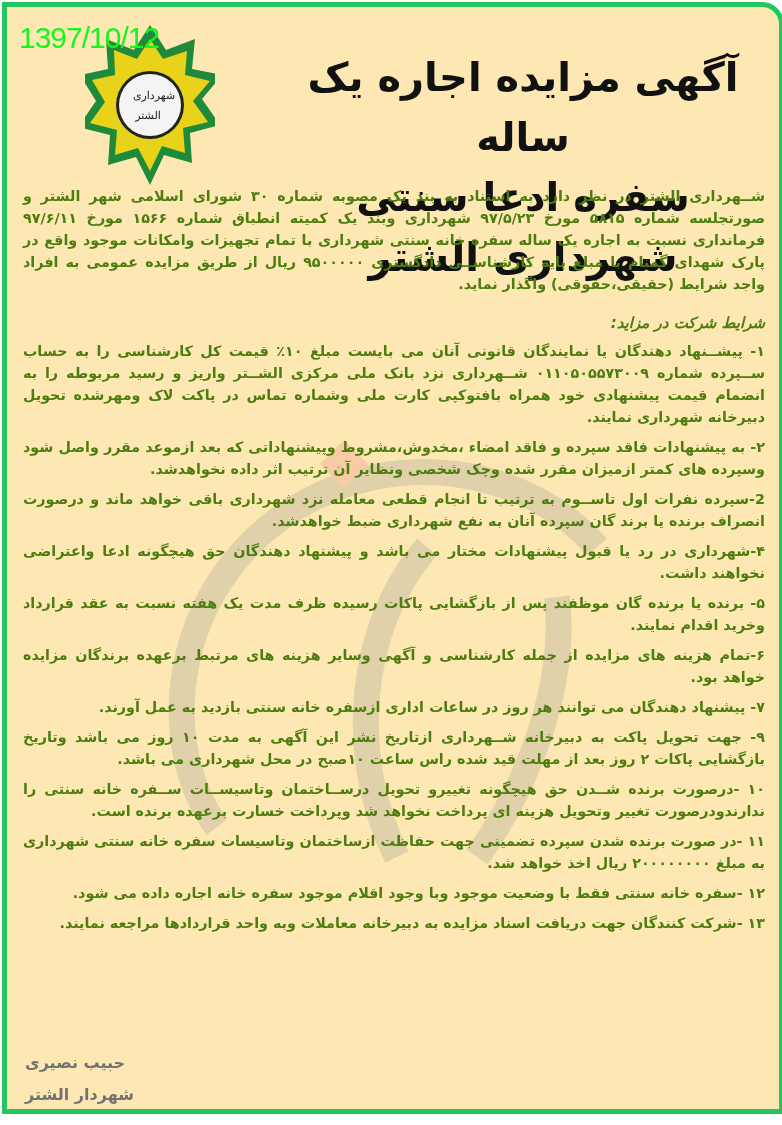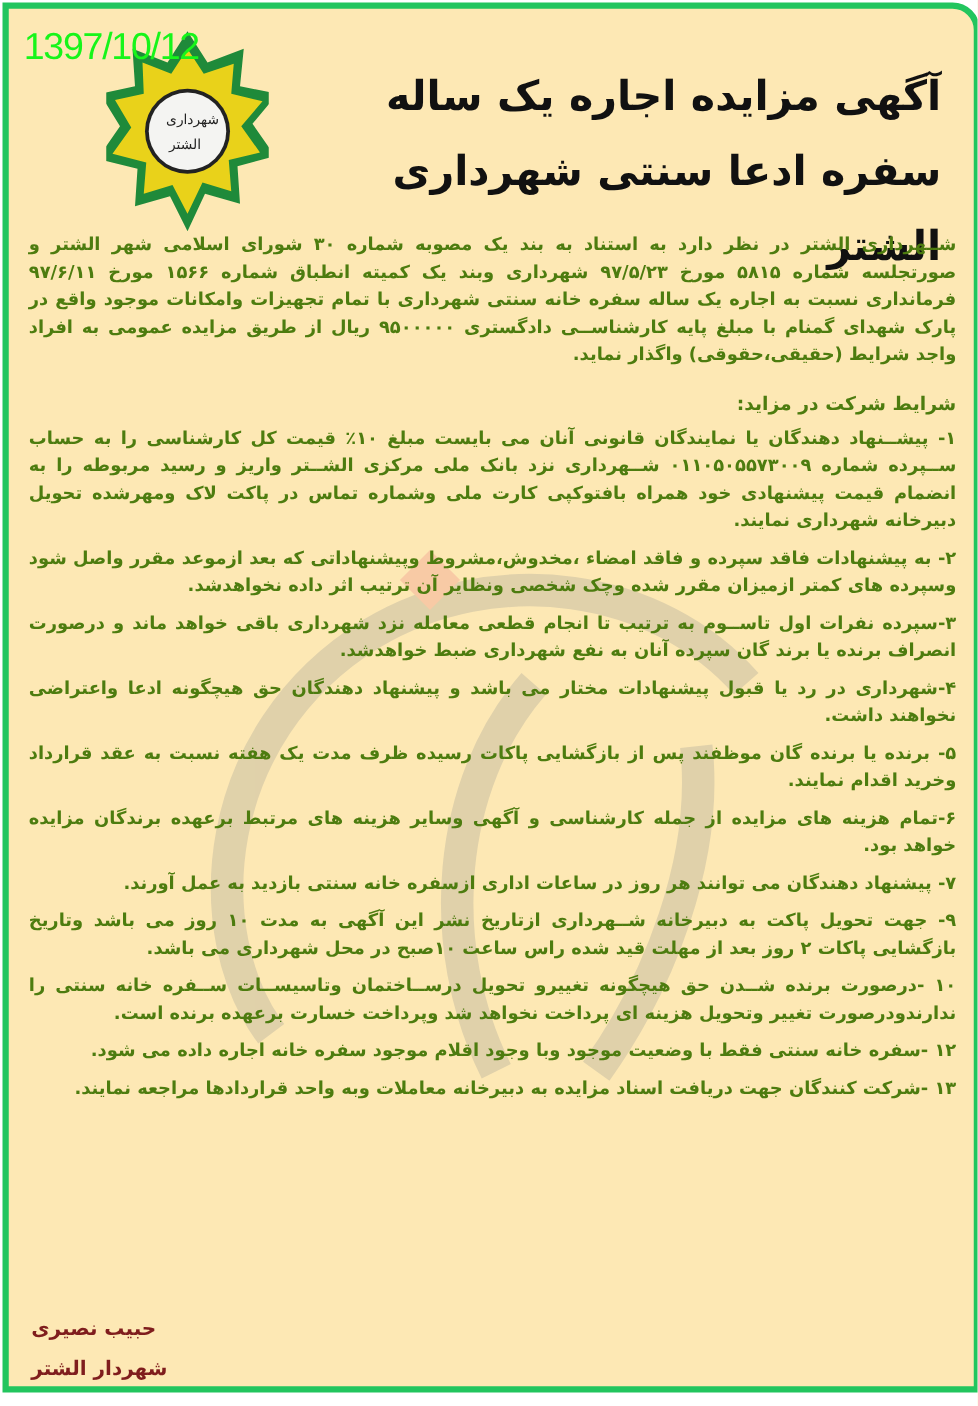--- a/index.html
+++ b/index.html
@@ -9,35 +9,35 @@
     background:#fde8b4; border:5px solid #22c55e; border-radius:0 22px 0 0;
     overflow:hidden;
   }
   .date {
     position:absolute; left:12px; top:14px; z-index:5;
     font-family:"Liberation Sans", sans-serif; font-size:30px; color:#17f51a;
     letter-spacing:-1px;
   }
   .logo { position:absolute; left:78px; top:10px; width:130px; height:170px; z-index:2; }
   .title {
-    position:absolute; right:26px; top:40px; width:460px; text-align:right; direction:rtl;
-    font-family:"DejaVu Sans", sans-serif; font-weight:bold; font-size:33px; line-height:60px; color:#111;
+    position:absolute; right:26px; top:40px; width:460px; text-align:center; direction:rtl;
+    font-family:"DejaVu Sans", sans-serif; font-weight:bold; font-size:40px; line-height:60px; color:#111;
   }
   .watermark { position:absolute; left:90px; top:420px; width:560px; height:440px; z-index:0; opacity:0.55; }
   .content {
     position:absolute; left:16px; right:14px; top:178px; direction:rtl; text-align:justify;
     font-family:"DejaVu Sans", sans-serif; font-weight:bold; font-size:14.3px; color:#4d7c0f; line-height:22px;
     z-index:3;
   }
   .intro { margin:0 0 8px 0; }
-  .cond-head { margin:17px 0 6px 0; font-size:15px; }
+  .cond-head { margin:17px 0 6px 0; font-size:15px;font-style:italic; }
   .item { margin:0 0 8px 0; }
   .sign {
     position:absolute; left:18px; top:1040px; direction:rtl; text-align:left;
-    font-family:"DejaVu Sans", sans-serif; font-weight:bold; font-size:16px; color:#7f1d1d; line-height:32px; z-index:3;
+    font-family:"DejaVu Sans", sans-serif; font-weight:bold; font-size:16px; color:#737373; line-height:32px; z-index:3;
   }
 </style>
 </head>
 <body>
 
 <div class="card">
 
   <div class="date">1397/10/12</div>
 
   <svg class="logo" viewBox="0 0 130 170">
@@ -63,27 +63,28 @@
       <path d="M380,430 C430,360 470,260 460,170"></path>
     </g>
     <rect x="230" y="20" width="34" height="34" fill="#f4b29a" transform="rotate(45 247 37)"></rect>
   </svg>
 
   <div class="content">
     <p class="intro">شــهرداری الشتر در نظر دارد به استناد به بند یک مصوبه شماره ۳۰ شورای اسلامی شهر الشتر و صورتجلسه شماره ۵۸۱۵ مورخ ۹۷/۵/۲۳ شهرداری وبند یک کمیته انطباق شماره ۱۵۶۶ مورخ ۹۷/۶/۱۱ فرمانداری نسبت به اجاره یک ساله سفره خانه سنتی شهرداری با تمام تجهیزات وامکانات موجود واقع در پارک شهدای گمنام با مبلغ پایه کارشناســی دادگستری ۹۵۰۰۰۰۰ ریال از طریق مزایده عمومی به افراد واجد شرایط (حقیقی،حقوقی) واگذار نماید.</p>
     <p class="cond-head">شرایط شرکت در مزاید:</p>
     <p class="item">۱- پیشــنهاد دهندگان یا نمایندگان قانونی آنان می بایست مبلغ ۱۰٪ قیمت کل کارشناسی را به حساب ســپرده شماره ۰۱۱۰۵۰۵۵۷۳۰۰۹ شــهرداری نزد بانک ملی مرکزی الشــتر واریز و رسید مربوطه را به انضمام قیمت پیشنهادی خود همراه بافتوکپی کارت ملی وشماره تماس در پاکت لاک ومهرشده تحویل دبیرخانه شهرداری نمایند.</p>
     <p class="item">۲- به پیشنهادات فاقد سپرده و فاقد امضاء ،مخدوش،مشروط وپیشنهاداتی که بعد ازموعد مقرر واصل شود وسپرده های کمتر ازمیزان مقرر شده وچک شخصی ونظایر آن ترتیب اثر داده نخواهدشد.</p>
-    <p class="item">۳-سپرده نفرات اول تاســوم به ترتیب تا انجام قطعی معامله نزد شهرداری باقی خواهد ماند و درصورت انصراف برنده یا برند گان سپرده آنان به نفع شهرداری ضبط خواهدشد.</p>
+    <p class="item">2-سپرده نفرات اول تاســوم به ترتیب تا انجام قطعی معامله نزد شهرداری باقی خواهد ماند و درصورت انصراف برنده یا برند گان سپرده آنان به نفع شهرداری ضبط خواهدشد.</p>
     <p class="item">۴-شهرداری در رد یا قبول پیشنهادات مختار می باشد و پیشنهاد دهندگان حق هیچگونه ادعا واعتراضی نخواهند داشت.</p>
     <p class="item">۵- برنده یا برنده گان موظفند پس از بازگشایی پاکات رسیده ظرف مدت یک هفته نسبت به عقد قرارداد وخرید اقدام نمایند.</p>
     <p class="item">۶-تمام هزینه های مزایده از جمله کارشناسی و آگهی وسایر هزینه های مرتبط برعهده برندگان مزایده خواهد بود.</p>
     <p class="item">۷- پیشنهاد دهندگان می توانند هر روز در ساعات اداری ازسفره خانه سنتی بازدید به عمل آورند.</p>
     <p class="item">۹- جهت تحویل پاکت به دبیرخانه شــهرداری ازتاریخ نشر این آگهی به مدت ۱۰ روز می باشد وتاریخ بازگشایی پاکات ۲ روز بعد از مهلت قید شده راس ساعت ۱۰صبح در محل شهرداری می باشد.</p>
     <p class="item">۱۰ -درصورت برنده شــدن حق هیچگونه تغییرو تحویل درســاختمان وتاسیســات ســفره خانه سنتی را ندارندودرصورت تغییر وتحویل هزینه ای پرداخت نخواهد شد وپرداخت خسارت برعهده برنده است.</p>
+    <p class="item">۱۱ -در صورت برنده شدن سپرده تضمینی جهت حفاظت ازساختمان وتاسیسات سفره خانه سنتی شهرداری به مبلغ ۲۰۰۰۰۰۰۰۰ ریال اخذ خواهد شد.</p>
     <p class="item">۱۲ -سفره خانه سنتی فقط با وضعیت موجود وبا وجود اقلام موجود سفره خانه اجاره داده می شود.</p>
     <p class="item">۱۳ -شرکت کنندگان جهت دریافت اسناد مزایده به دبیرخانه معاملات وبه واحد قراردادها مراجعه نمایند.</p>
   </div>
 
   <div class="sign">
     <div>حبیب نصیری</div>
     <div>شهردار الشتر</div>
   </div>
 </div>
 

